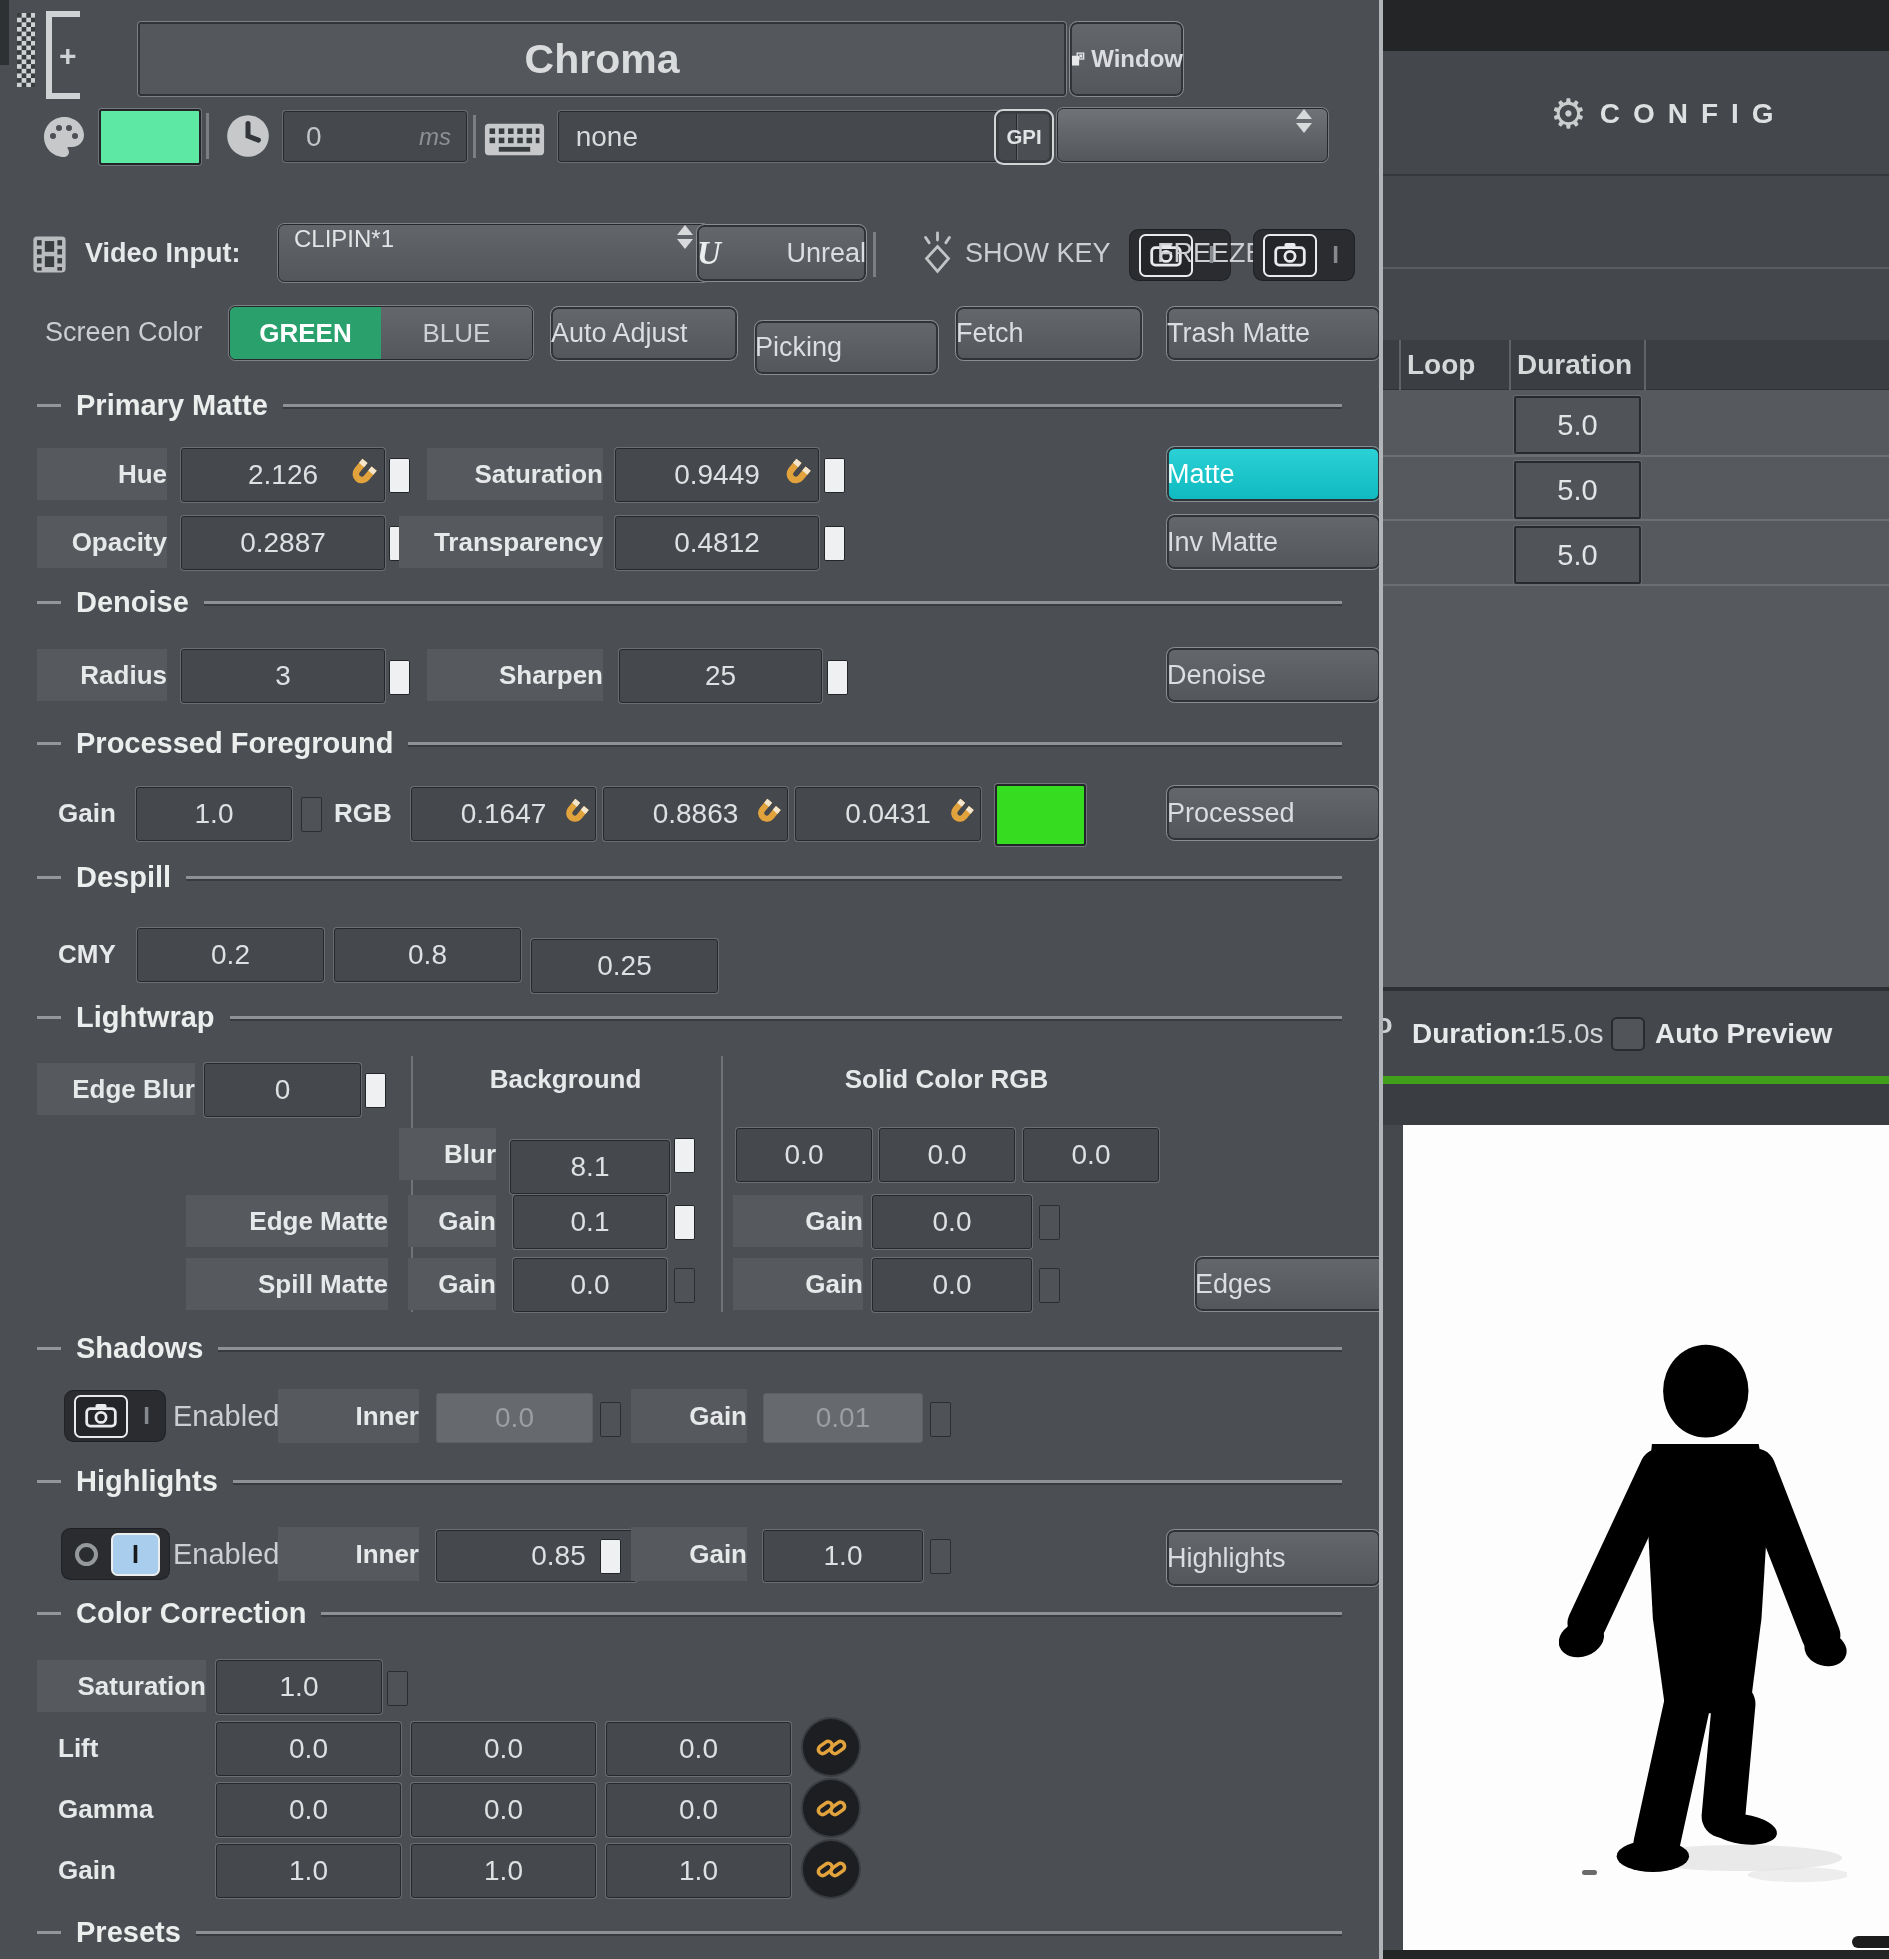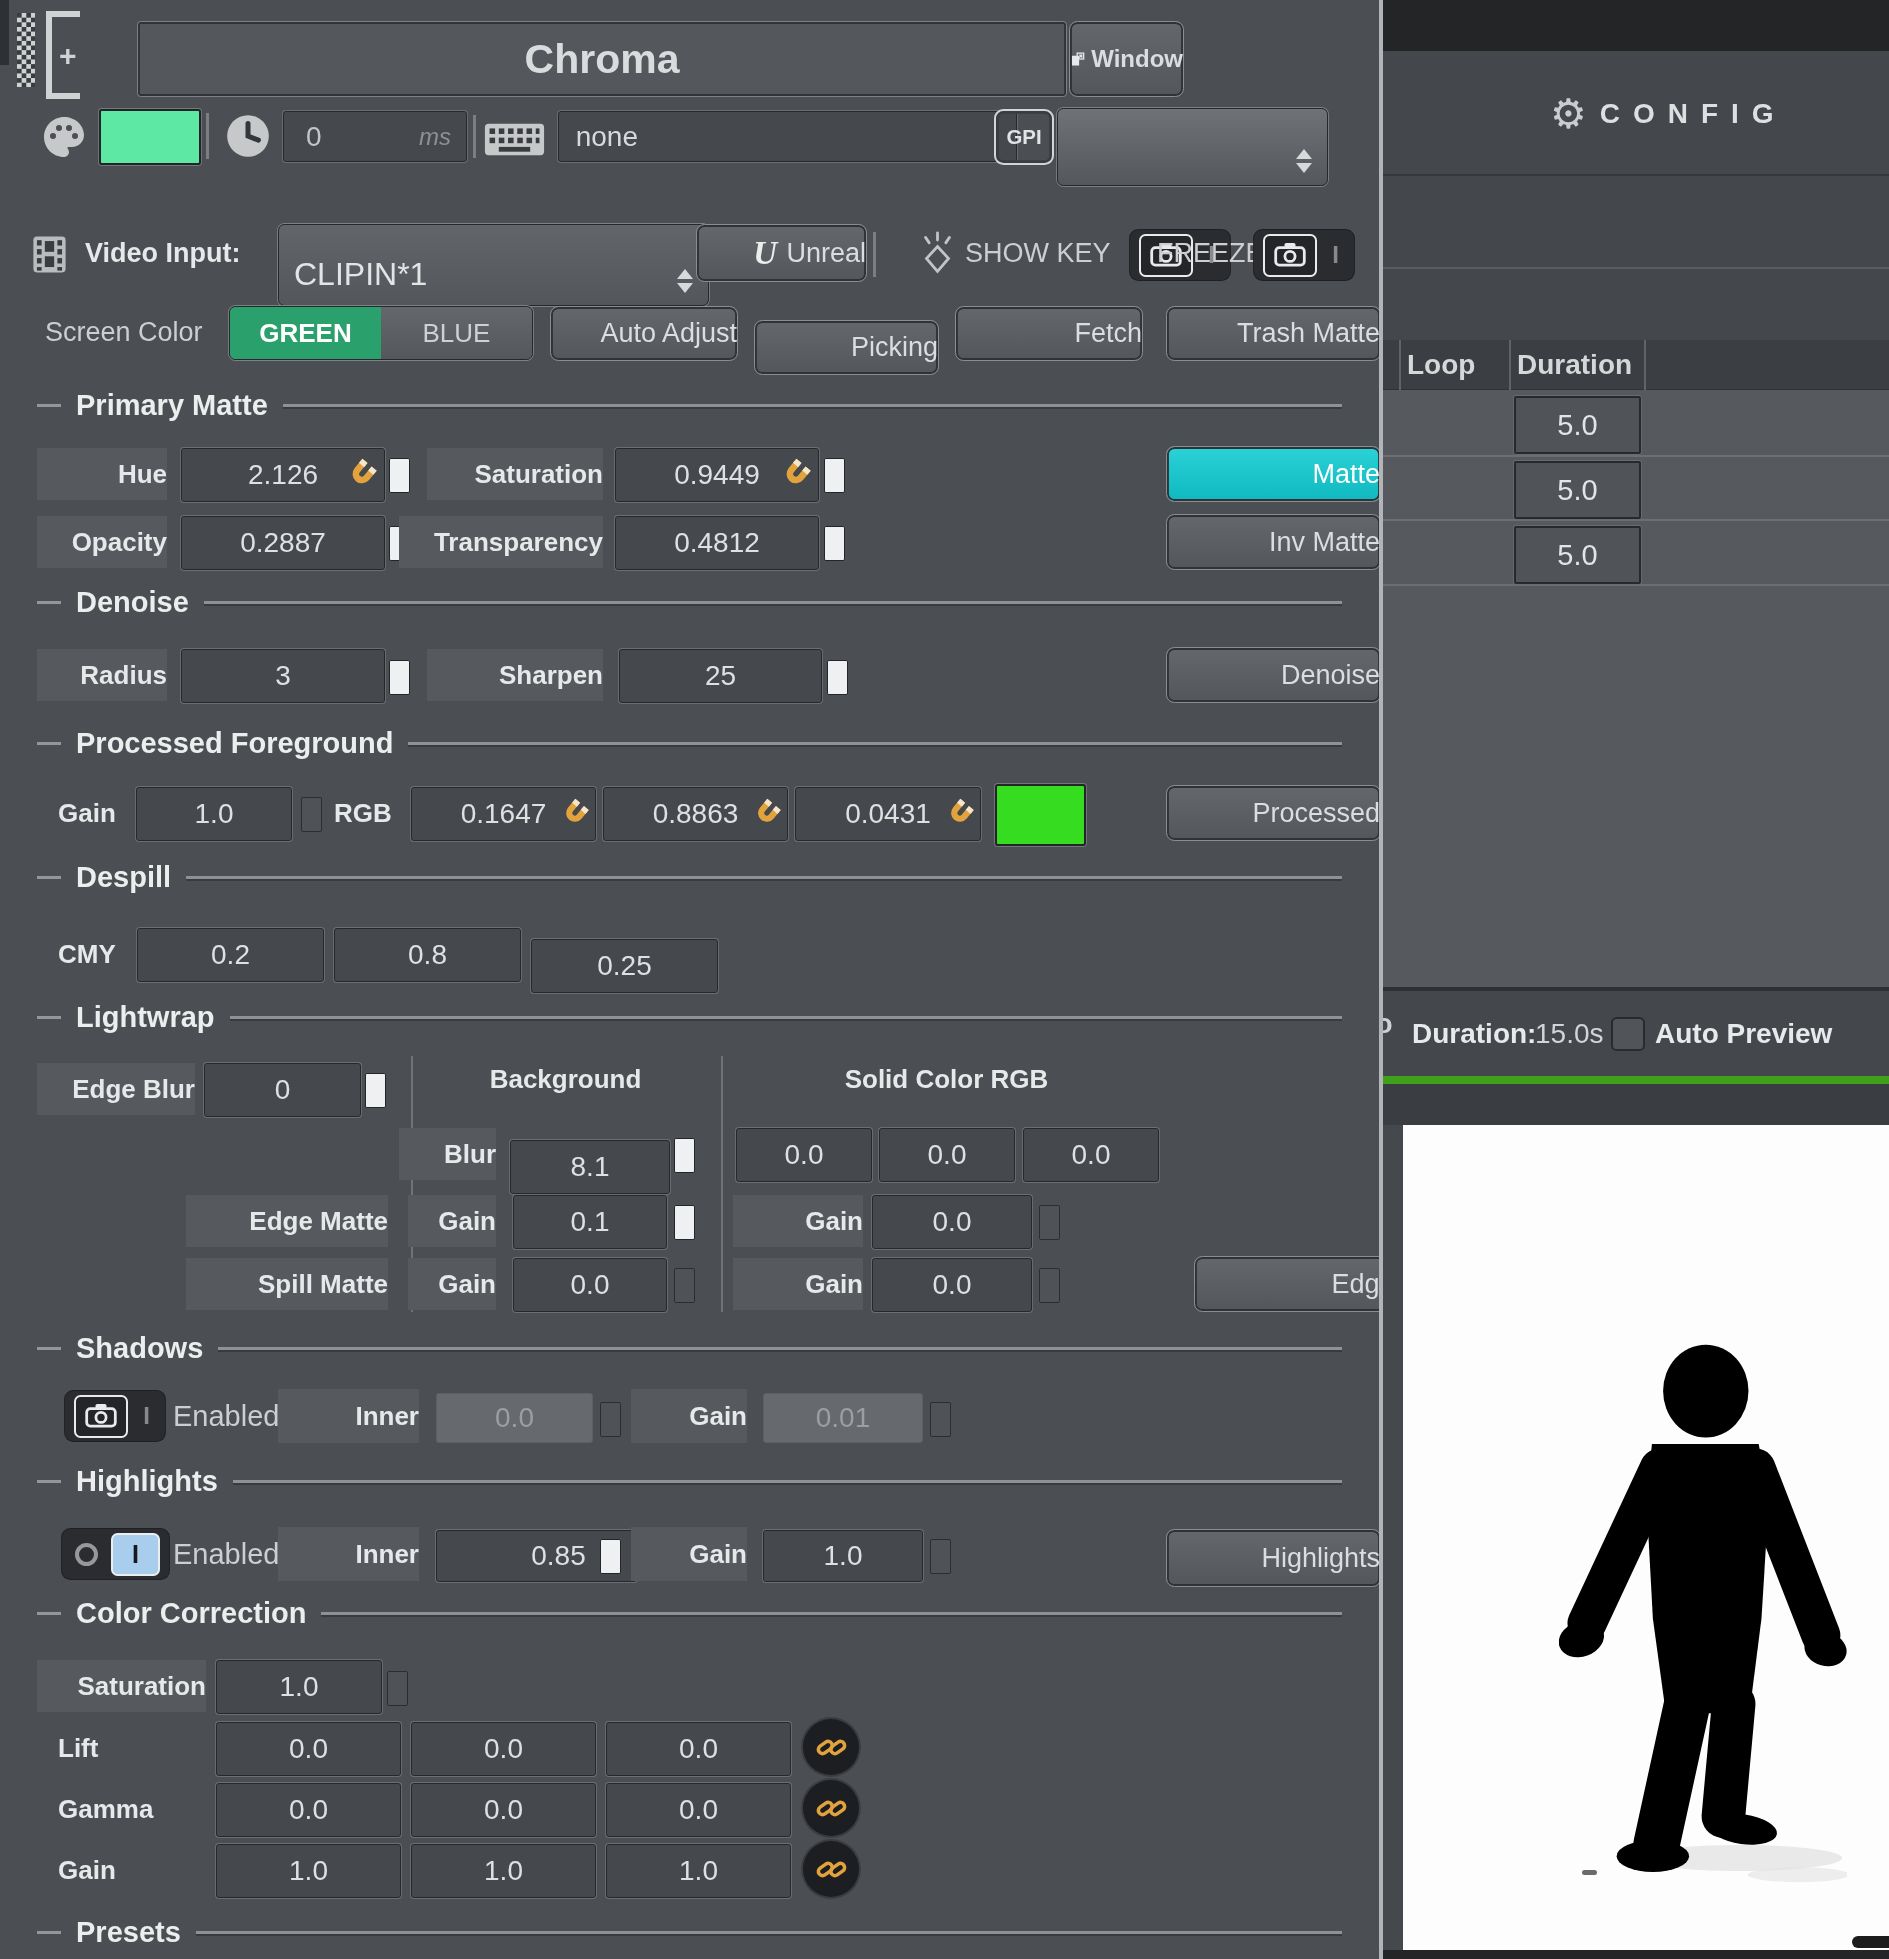--- a/index.html
+++ b/index.html
@@ -9,25 +9,25 @@
   
   .panel{position:absolute;left:0;top:0;width:1379px;height:1959px;background:#4b4e53;}
   .panel-edge{position:absolute;left:1379px;top:0;width:3.7px;height:1959px;background:#b2b5b8;}
   .fld{position:absolute;background:#45484d;border:1.9px solid #26282b;border-radius:2.8px;
        box-shadow:0 0 0 0.9px #6b6e72;color:#dfe0e2;font-size:28px;
        display:flex;align-items:center;justify-content:center;}
   .fld.left{justify-content:flex-start;padding-left:16.7px;}
   .fld.disabled{background:#66696e;border-color:#5c5f63;box-shadow:none;color:#9b9ea2;}
   .btn{position:absolute;background:linear-gradient(180deg,#64676c,#53565a);
        border:1.9px solid #8b8e91;border-radius:8.3px;box-shadow:inset 0 0 0 1.9px #2f3236;
-       color:#dcdde0;font-size:27px;display:flex;align-items:center;justify-content:flex-end;gap:9.3px;}
+       color:#dcdde0;font-size:27px;display:flex;align-items:center;justify-content:space-between;gap:9.3px;}
   .btn.cyan{background:linear-gradient(180deg,#2bd2d6,#0fb9bf);color:#ffffff;}
   .dd{position:absolute;background:linear-gradient(180deg,#6f7276,#54575b);
       border:1.9px solid #26282b;border-radius:6.5px;box-shadow:0 0 0 0.9px #7d8084;
-      color:#e3e4e6;font-size:32px;display:flex;align-items:flex-end;padding:12px 15px;}
+      color:#e3e4e6;font-size:24px;display:flex;align-items:flex-start;padding:0 15px;}
   .spin{margin-left:auto;display:flex;flex-direction:column;gap:3.7px;align-items:center;}
   .spin i{display:block;width:0;height:0;border-left:8.3px solid transparent;border-right:8.3px solid transparent;}
   .spin .up{border-bottom:10.2px solid #d8d9db;}
   .spin .dn{border-top:10.2px solid #d8d9db;}
   .lbl{position:absolute;color:#e7e8ea;font-weight:bold;font-size:26px;display:flex;align-items:center;}
   .lbl.right{justify-content:flex-end;}
   .lbl.plain{font-weight:normal;color:#cdced1;font-size:27px;}
   .sec{position:absolute;display:flex;align-items:center;gap:15px;color:#eceded;font-weight:bold;font-size:29px;}
   .sec .dash{width:24px;height:2.8px;background:#93969a;}
   .sec .rule{flex:1;height:2.8px;background:#8e9195;box-shadow:0 1.9px 0 rgba(40,42,45,.55);}

